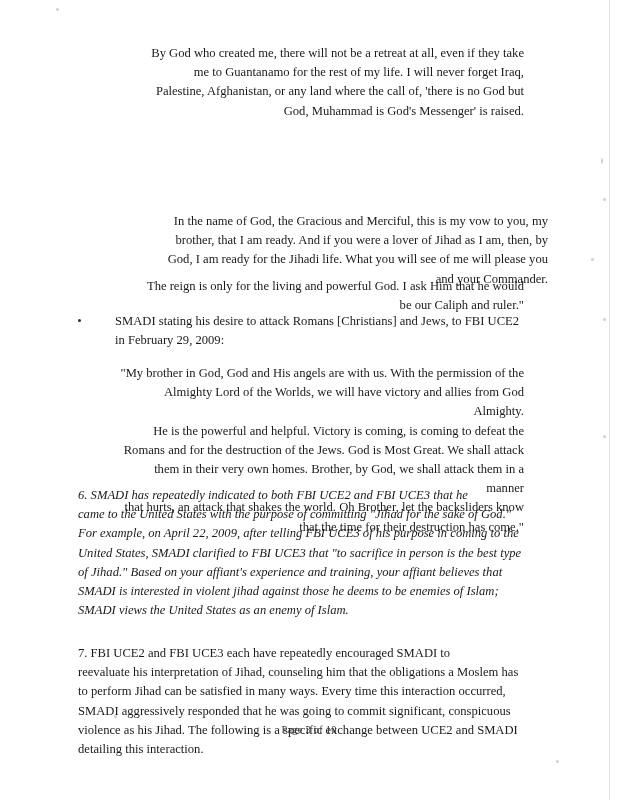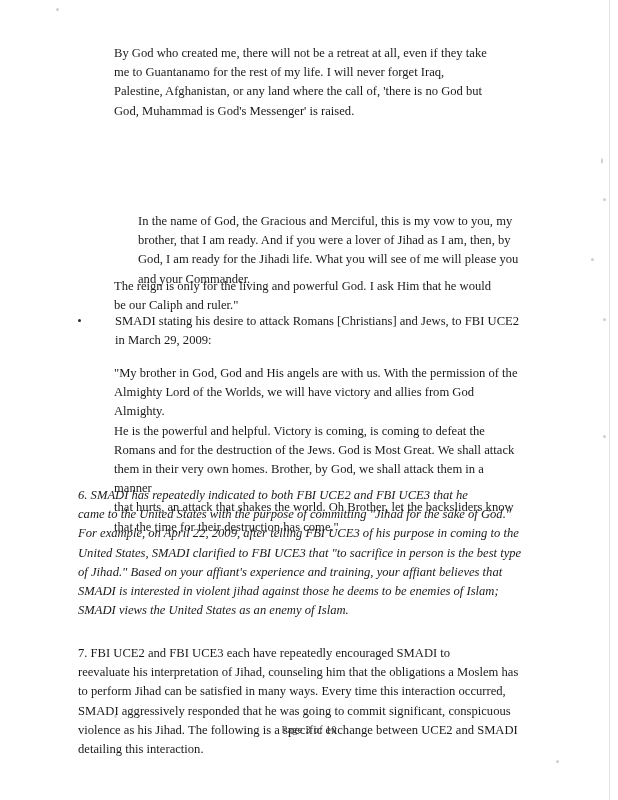--- a/index.html
+++ b/index.html
@@ -44,21 +44,21 @@
     inset: 0;
   }
 
   
   .quote-block {
     position: absolute;
     left: 114px;
     width: 410px;
     font-size: 12.6px;
     line-height: 19.2px;
-    text-align: left;
+    text-align: right;
     white-space: pre-line;
   }
 
   .numbered-para {
     position: absolute;
     left: 78px;
     width: 446px;
     font-size: 12.6px;
     line-height: 19.2px;
     white-space: pre-line;
@@ -132,21 +132,21 @@
 brother, that I am ready.  And if you were a lover of Jihad as I am, then, by
 God, I am ready for the Jihadi life.  What you will see of me will please you
 and your Commander.</div>
 
   <div id="p-reign" class="quote-block">The reign is only for the living and powerful God.  I ask Him that he would
 be our Caliph and ruler."</div>
 
   <div id="b-smadi" class="bullet-item">
     <span class="bullet-dot"></span>
     <span class="bullet-text">SMADI stating his desire to attack Romans [Christians] and Jews, to FBI UCE2
-in March 29, 2009:</span>
+in February 29, 2009:</span>
   </div>
 
   <div id="p-angels" class="quote-block">"My brother in God, God and His angels are with us.  With the permission of the
 Almighty Lord of the Worlds, we will have victory and allies from God Almighty.
 He is the powerful and helpful.  Victory is coming, is coming to defeat the
 Romans and for the destruction of the Jews.  God is Most Great.  We shall attack
 them in their very own homes.  Brother, by God, we shall attack them in a manner
 that hurts, an attack that shakes the world.  Oh Brother, let the backsliders know
 that the time for their destruction has come."</div>
 

